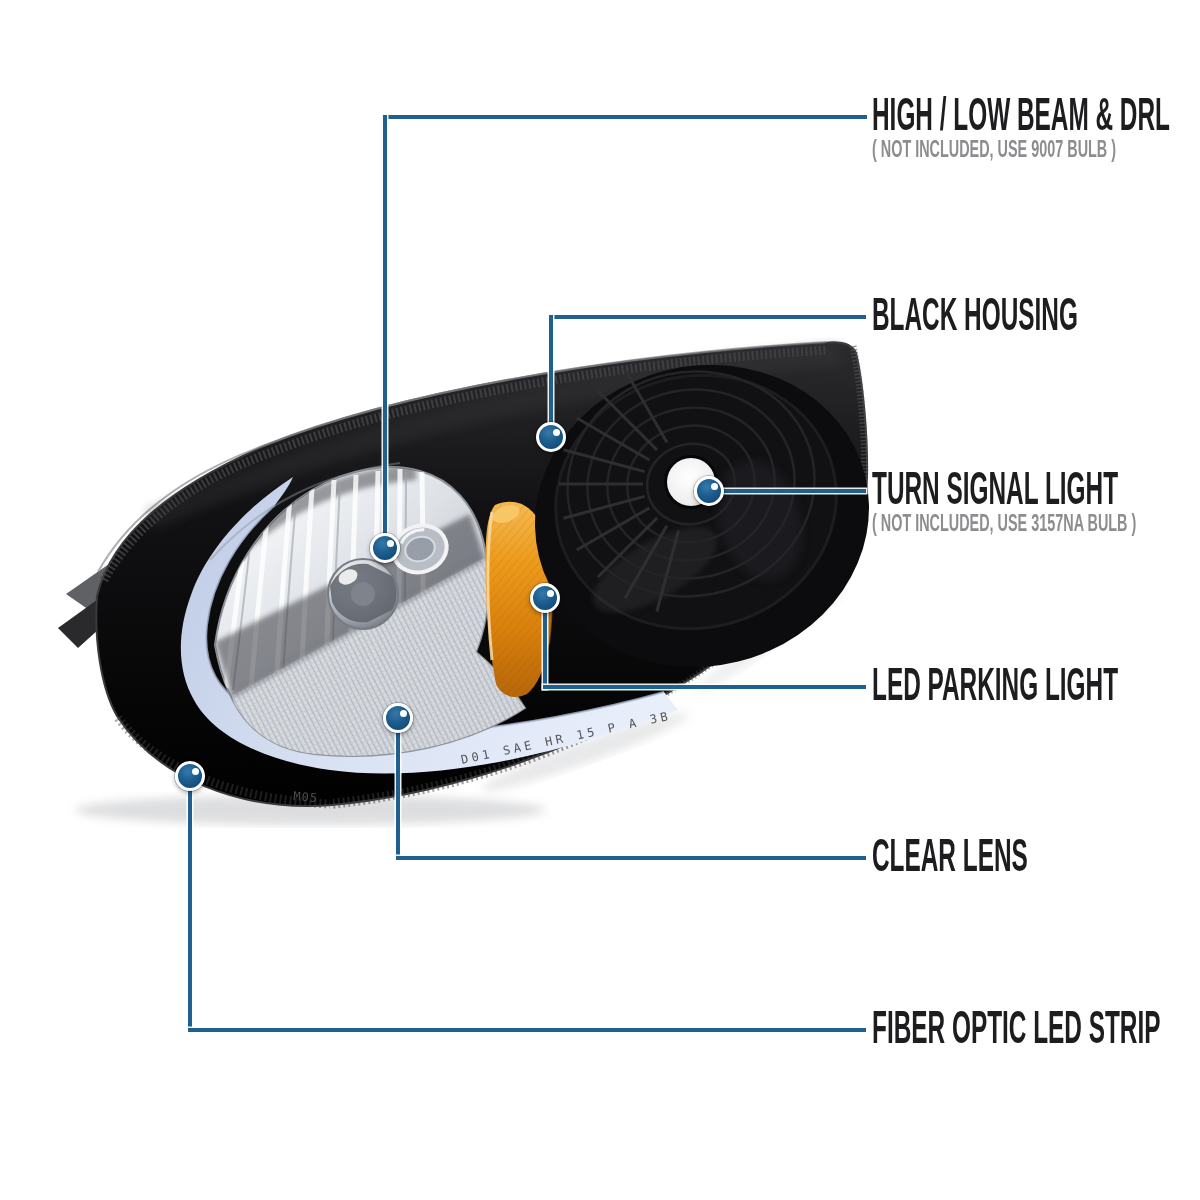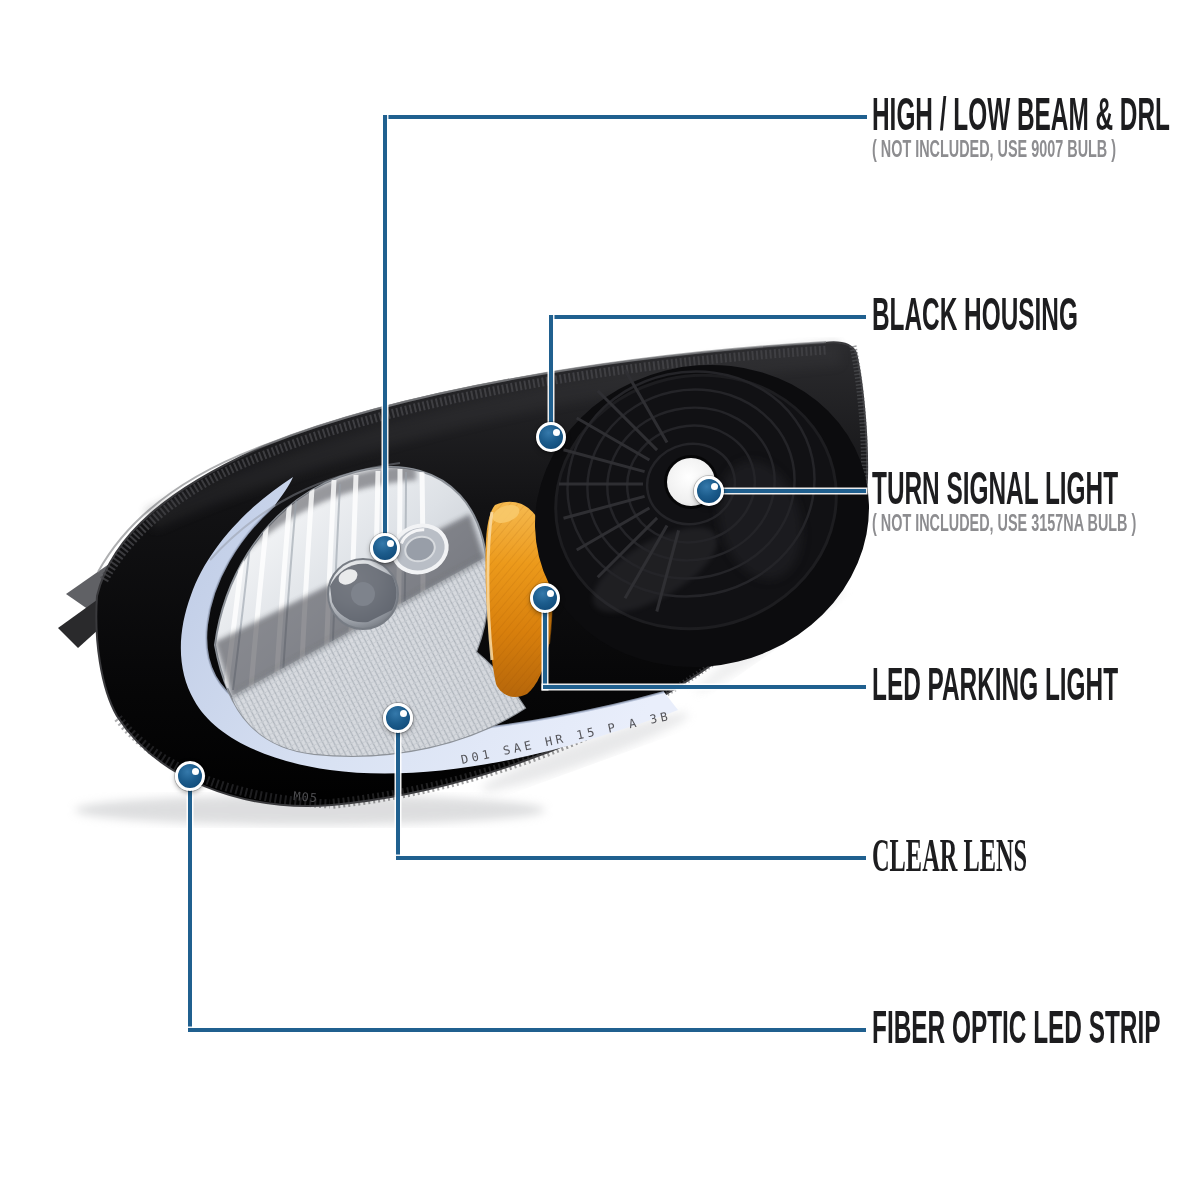--- a/index.html
+++ b/index.html
@@ -235,21 +235,21 @@
       <div class="main">LED PARKING LIGHT</div>
     </div>
   </div>
 
   <div>
     <div class="line v" style="left:396px;top:718px;height:142px;"></div>
     <div class="line h" style="left:396px;top:856px;width:470px;"></div>
     <div class="dot" style="left:383px;top:703px;">
         <span class="glint"></span>
       </div>
-    <div class="label" style="top:832px;font-family:Liberation Serif, serif;">
+    <div class="label" style="top:832px;">
       <div class="main">CLEAR LENS</div>
     </div>
   </div>
 
   <div>
     <div class="line v" style="left:188px;top:776px;height:256px;"></div>
     <div class="line h" style="left:188px;top:1028px;width:678px;"></div>
     <div class="dot" style="left:175px;top:761px;">
         <span class="glint"></span>
       </div>

